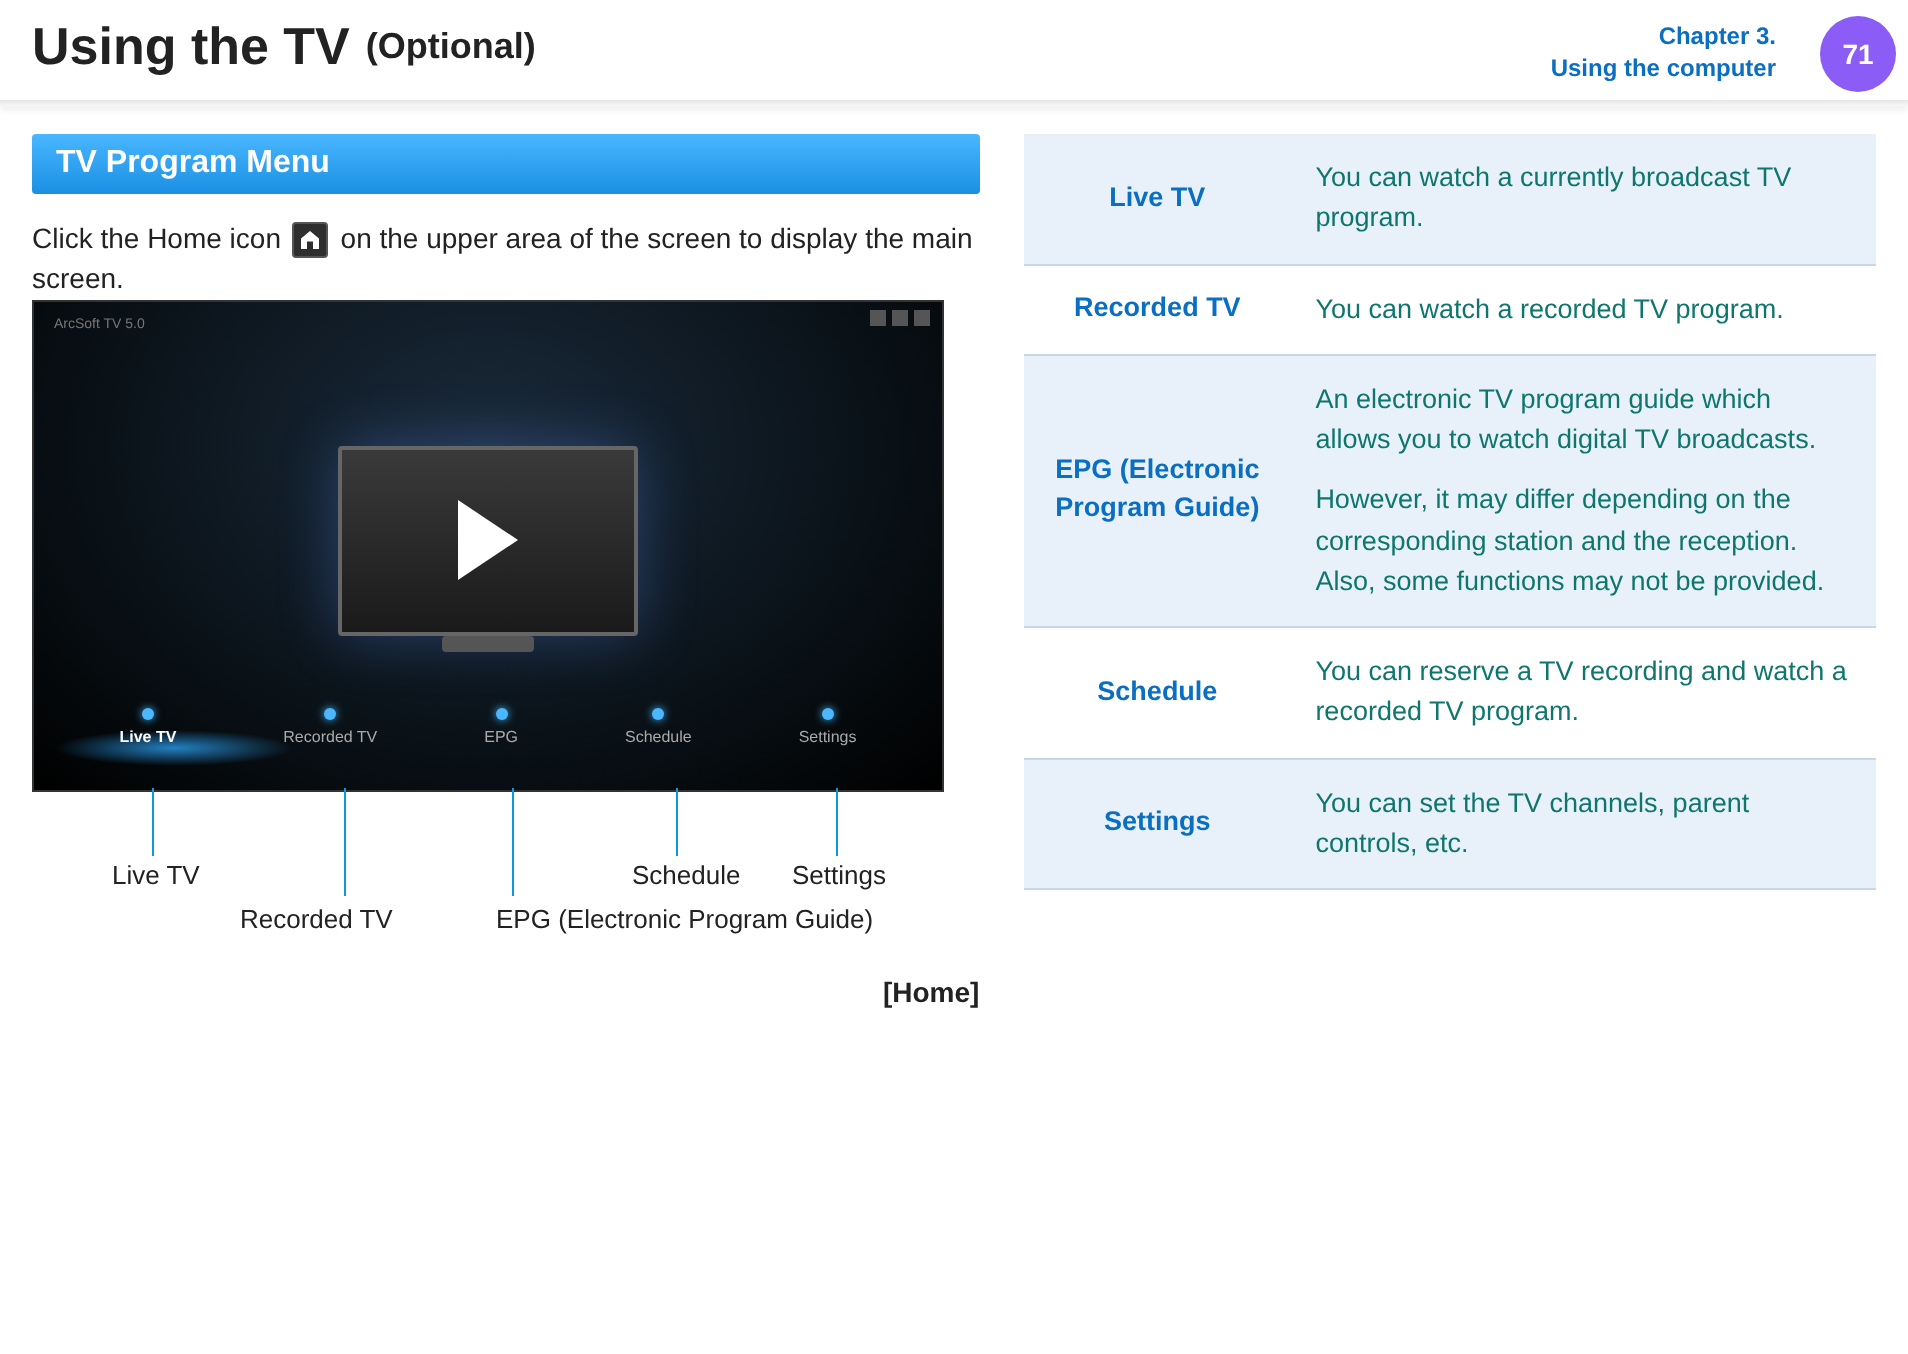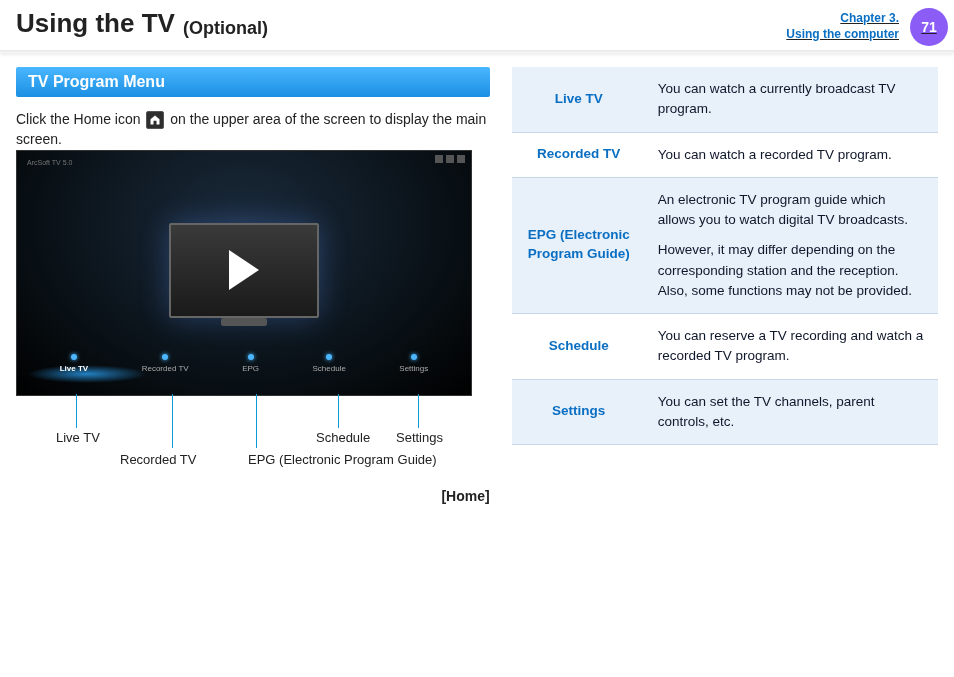--- a/index.html
+++ b/index.html
@@ -1,21 +1,21 @@
 <!DOCTYPE html>
 <html><head>
 <meta charset="utf-8">
 <style>
   * { box-sizing: border-box; margin: 0; padding: 0; }
   body { font-family: "Segoe UI", Arial, sans-serif; background: #fff; width: 954px; height: 677px; position: relative; color: #222; }
   .header { display: flex; justify-content: space-between; align-items: flex-start; padding: 8px 0 0 16px; }
-  .title-wrap { display: flex; align-items: flex-end; gap: 8px; }
+  .title-wrap { display: flex; align-items: center; gap: 8px; }
   .title { font-size: 26px; font-weight: bold; color: #222; }
   .subtitle { font-size: 18px; font-weight: bold; color: #222; }
-  .chapter-wrap { display: flex; align-items: center; gap: 7px; margin-right: 0; text-decoration: underline; }
+  .chapter-wrap { display: flex; align-items: center; gap: 18px; margin-right: 0; }
   .chapter-text { text-align: right; font-size: 12px; font-weight: bold; color: #0a6fc2; line-height: 1.3; padding-right:4px; }
   .page-badge { width: 38px; height: 38px; border-radius: 50%; background: #8b5cf6; color: #fff; font-size: 14px; font-weight: bold; display: flex; align-items: center; justify-content: center; margin-right: 6px; }
   .divider { height: 3px; margin: 4px 0 14px 0; background: linear-gradient(to bottom, #e6e6e6, #f8f8f8); box-shadow: 0 2px 3px rgba(0,0,0,0.08); }
   .columns { display: flex; gap: 22px; padding: 0 16px; }
   .col-left { width: 500px; }
   .col-right { width: 450px; }
   .section-bar { background: linear-gradient(to bottom, #4ab7ff, #1a8fe3); color: #fff; font-weight: bold; font-size: 16px; padding: 6px 12px; border-radius: 2px; margin-bottom: 12px; }
   .body-text { font-size: 14px; color: #222; line-height: 1.45; }
   .home-icon { display: inline-flex; width: 18px; height: 18px; background: #2e2e2e; border: 1px solid #555; border-radius: 2px; align-items: center; justify-content: center; vertical-align: middle; margin: 0 2px; }
   .home-icon svg { width: 12px; height: 12px; fill: #fff; }
@@ -36,21 +36,21 @@
   .tv-glow { position:absolute; bottom:12px; left:10px; width:120px; height:18px; background:radial-gradient(ellipse,#2a9ef0 0%,transparent 70%); opacity:0.8;}
   .callouts { position: relative; height: 90px; margin-top:-2px;}
   .call-line { position:absolute; width:1px; background:#0a9ad9; top:0; }
   .call-label { position:absolute; font-size:13px; white-space:nowrap; }
   .home-caption { text-align:right; font-weight:bold; font-size:14px; margin-top:4px; }
   .feature-table { width:100%; border-collapse:collapse; font-size:13.5px; }
   .feature-table tr { border-bottom: 1px solid #c7d7e8; }
   .feature-table tr.even { background: #e8f1fa; }
   .feature-table td { padding: 12px 12px; vertical-align: middle; }
   .feature-table td.label { color:#0a6fc2; font-weight:bold; text-align:center; width: 134px; line-height:1.4; }
-  .feature-table td.desc { color:#0f172a; line-height:1.5; }
+  .feature-table td.desc { color:#0f766e; line-height:1.5; }
   .desc p + p { margin-top:10px; }
 </style>
 </head>
 <body>
 
 <div class="header">
   <div class="title-wrap">
     <span class="title">Using the TV</span>
     <span class="subtitle">(Optional)</span>
   </div>

